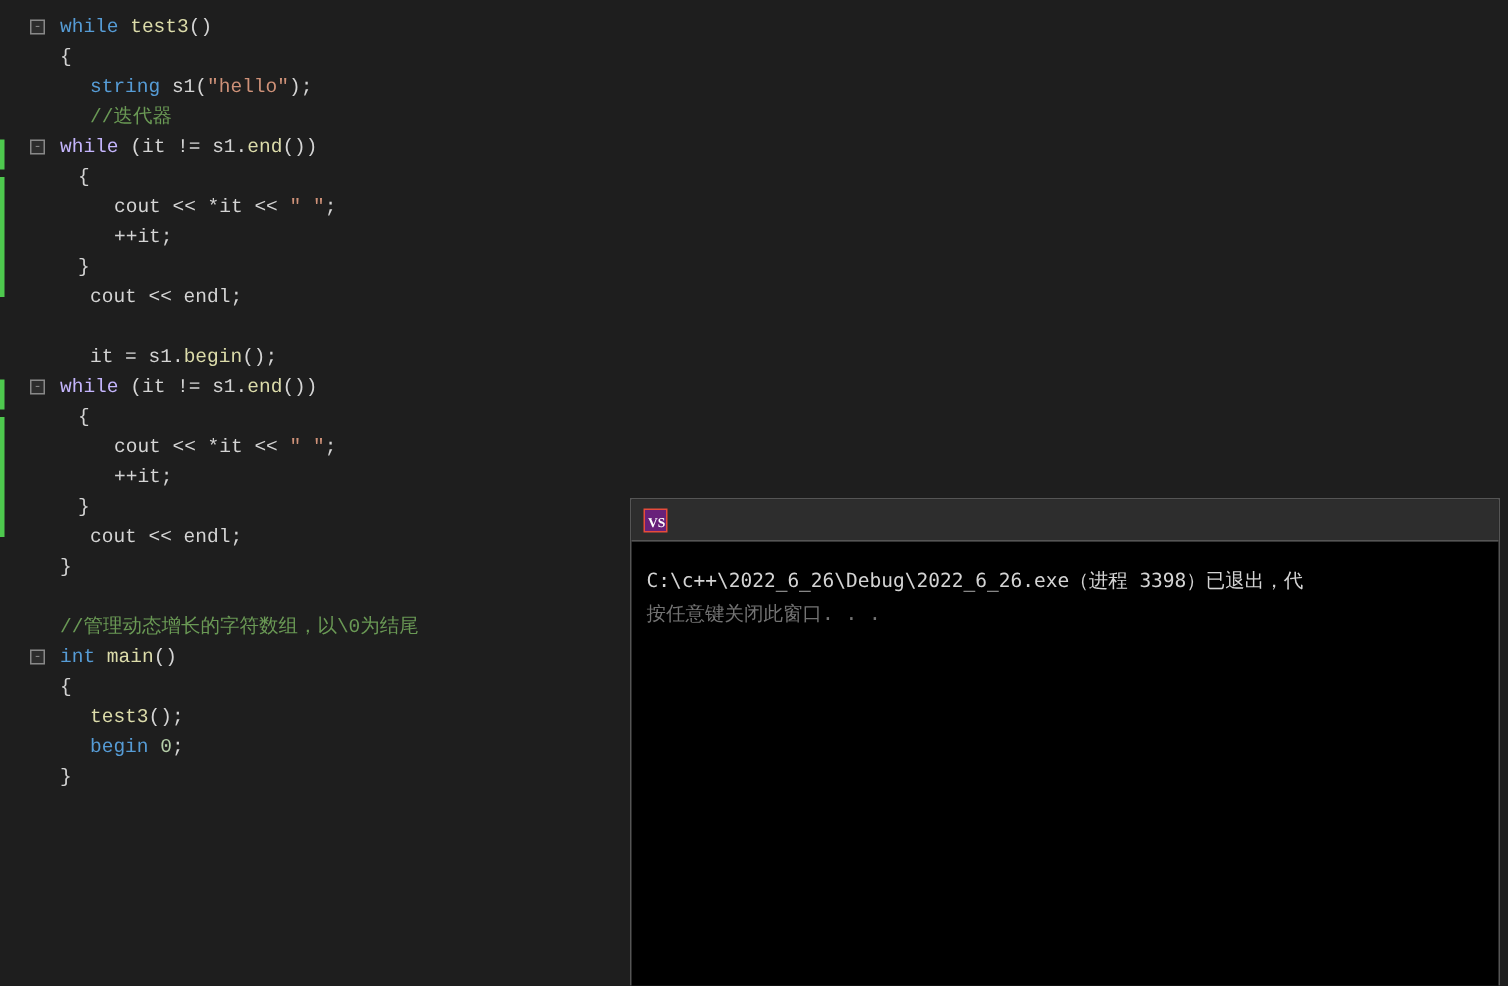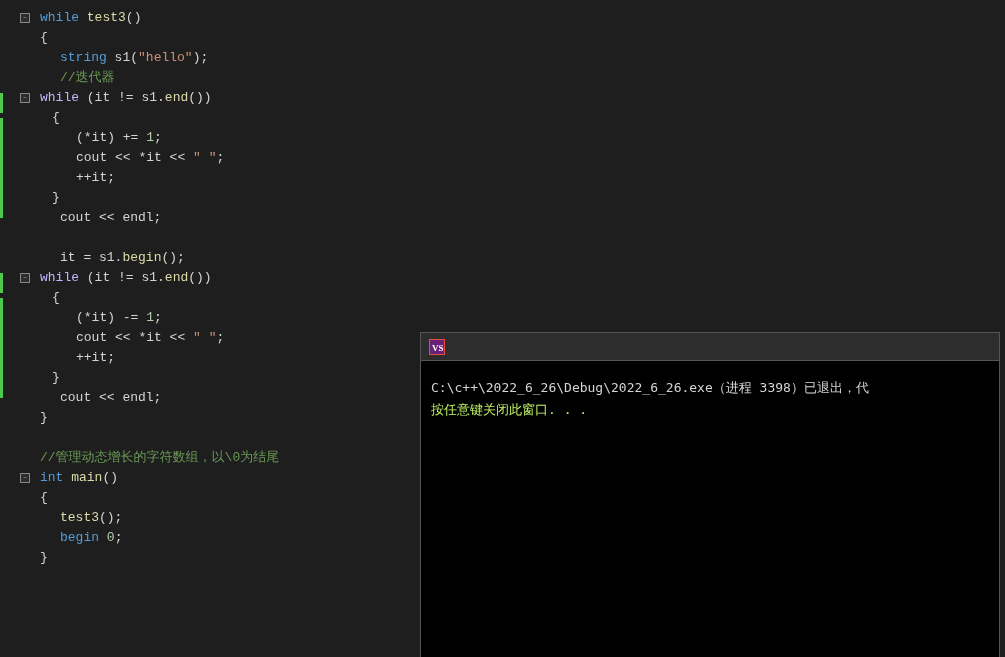--- a/index.html
+++ b/index.html
@@ -136,21 +136,21 @@
     }
 
     .console-path {
       margin-top: 8px;
       font-size: 13px;
       color: #d4d4d4;
     }
 
     .console-press {
       font-size: 13px;
-      color: #bef264;
+      color: #737373;
     }
 
     
     .watermark {
       position: absolute;
       bottom: 8px;
       right: 8px;
       color: #888;
       font-size: 12px;
       font-family: 'Microsoft YaHei', sans-serif;
@@ -205,26 +205,20 @@
       <span class="code-text" style="padding-left:4px"><span class="kw2">while</span> (it != s1.<span class="fn">end</span>())</span>
     </div>
 
     <div class="code-line">
       <div class="line-gutter" style="position:relative">
         <div class="green-bar" style="height:20px; top:0;"></div>
       </div>
       <span class="code-text" style="padding-left:16px">{</span>
     </div>
 
-    <div class="code-line">
-      <div class="line-gutter" style="position:relative">
-        <div class="green-bar" style="height:20px; top:0;"></div>
-      </div>
-      <span class="code-text" style="padding-left:40px">(*it) += <span class="num">1</span>;</span>
-    </div>
 
     <div class="code-line">
       <div class="line-gutter" style="position:relative">
         <div class="green-bar" style="height:20px; top:0;"></div>
       </div>
       <span class="code-text" style="padding-left:40px">cout &lt;&lt; *it &lt;&lt; <span class="str">" "</span>;</span>
     </div>
 
     <div class="code-line">
       <div class="line-gutter" style="position:relative">
@@ -263,26 +257,20 @@
       <span class="code-text" style="padding-left:4px"><span class="kw2">while</span> (it != s1.<span class="fn">end</span>())</span>
     </div>
 
     <div class="code-line">
       <div class="line-gutter" style="position:relative">
         <div class="green-bar" style="height:20px; top:0;"></div>
       </div>
       <span class="code-text" style="padding-left:16px">{</span>
     </div>
 
-    <div class="code-line">
-      <div class="line-gutter" style="position:relative">
-        <div class="green-bar" style="height:20px; top:0;"></div>
-      </div>
-      <span class="code-text" style="padding-left:40px">(*it) -= <span class="num">1</span>;</span>
-    </div>
 
     <div class="code-line">
       <div class="line-gutter" style="position:relative">
         <div class="green-bar" style="height:20px; top:0;"></div>
       </div>
       <span class="code-text" style="padding-left:40px">cout &lt;&lt; *it &lt;&lt; <span class="str">" "</span>;</span>
     </div>
 
     <div class="code-line">
       <div class="line-gutter" style="position:relative">

